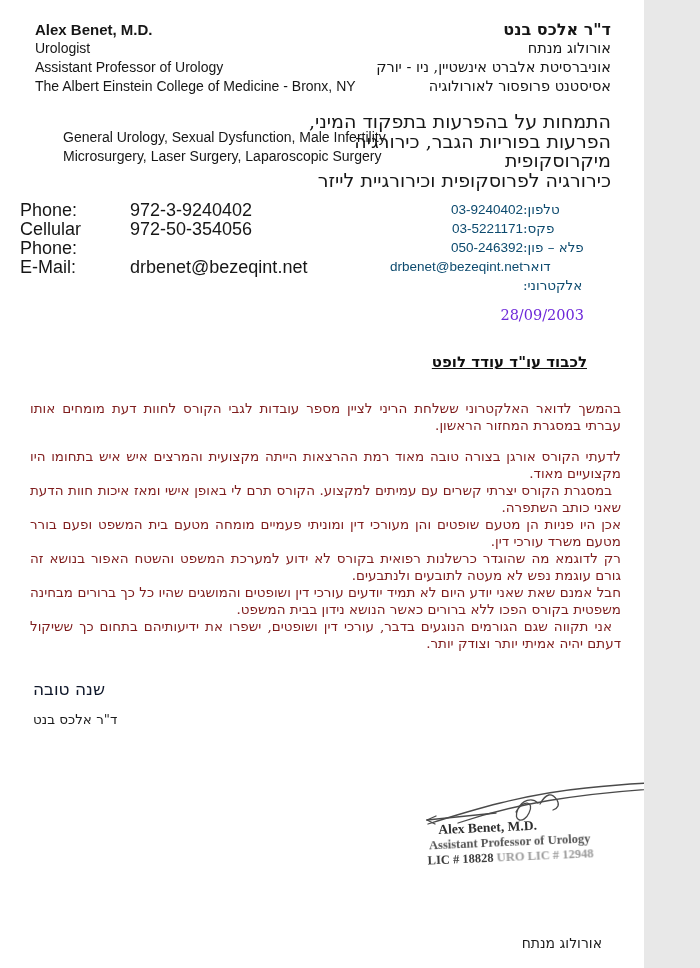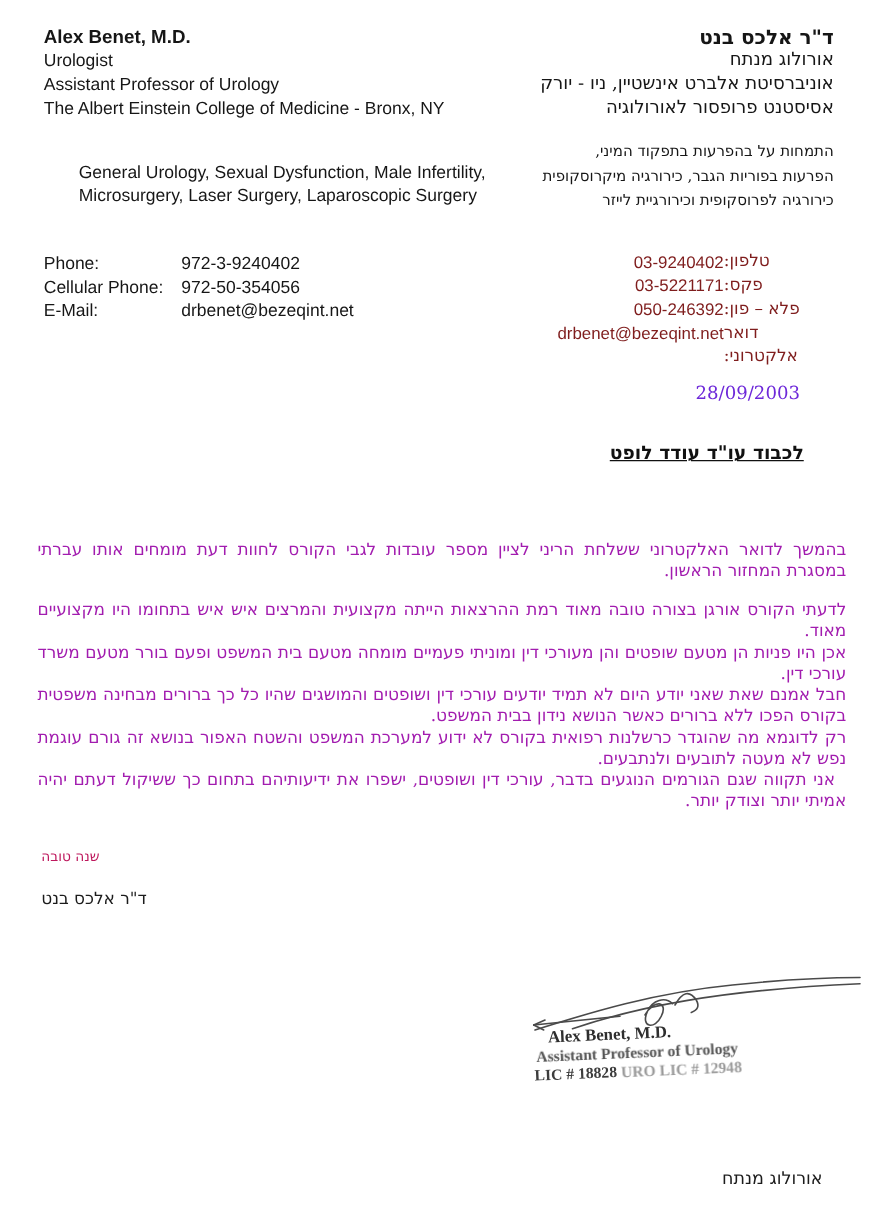--- a/index.html
+++ b/index.html
@@ -1,18 +1,18 @@
 <!DOCTYPE html>
 <html lang="he"><head>
 <meta charset="utf-8">
 <style>
   html,body{margin:0;padding:0;background:#e8e8e8;}
   .page{
     position:relative;
-    width:700px;height:968px;
+    width:644px;height:968px;
     background:#ffffff;
     overflow:hidden;
     color:#1f1f1f;
     font-family:"DejaVu Serif","DejaVu Sans",serif;
   }
   
   .lh-en{
     position:absolute;left:35px;top:20px;width:335px;
     font-family:"Liberation Sans","DejaVu Sans",sans-serif;
     font-size:14px;line-height:19px;color:#161616;
@@ -25,63 +25,63 @@
   }
   .lh-he .name{font-weight:bold;font-size:16px;}
   .lh-en-spec{
     position:absolute;left:35px;top:128px;width:335px;
     font-family:"Liberation Sans","DejaVu Sans",sans-serif;
     font-size:14px;line-height:19px;color:#161616;margin-left:28px;
   }
   .lh-he-spec{
     position:absolute;right:33px;top:112px;width:320px;
     direction:rtl;text-align:right;
-    font-size:12px;line-height:19.5px;color:#161616;
+    font-size:19px;line-height:19.5px;color:#161616;
   }
   
   .contact-en{
-    position:absolute;left:35px;top:201px;width:330px;
-    font-family:"Liberation Sans","DejaVu Sans",sans-serif;
-    font-size:14px;line-height:19px;color:#161616;
+    position:absolute;left:20px;top:201px;width:330px;
+    font-family:"Liberation Sans","DejaVu Sans",sans-serif;
+    font-size:18px;line-height:19px;color:#161616;
   }
   .contact-en .row{display:flex;}
   .contact-en .lab{width:110px;}
   .contact-he{
     position:absolute;right:33px;top:200px;width:300px;
-    font-size:13.5px;line-height:19px;color:#7f1d1d;
+    font-size:13.5px;line-height:19px;color:#0c4a6e;
   }
   .contact-he .row{display:flex;direction:ltr;}
   .contact-he .val{
     flex:1;text-align:right;
     font-family:"Liberation Sans","DejaVu Sans",sans-serif;
   }
   .contact-he .lab{width:88px;text-align:left;direction:rtl;}
   
   .date{
     position:absolute;top:307px;right:60px;
     font-size:14.5px;color:#6d28d9;
   }
   .salutation{
     position:absolute;top:353px;right:57px;
     direction:rtl;font-weight:bold;font-size:15px;
     text-decoration:underline;color:#111;
   }
   
   .body-text{
-    position:absolute;left:30px;right:23px;top:432px;
+    position:absolute;left:30px;right:23px;top:400px;
     direction:rtl;text-align:justify;
-    font-size:13.5px;line-height:17px;color:#a21caf;
+    font-size:13.5px;line-height:17px;color:#7f1d1d;
   }
   .body-text p{margin:0;}
   .body-text p.p-gap{margin-bottom:14px;}
   .body-text p.indent{text-indent:9px;}
   
   .closing-greeting{
     position:absolute;left:33px;top:679px;
-    direction:rtl;font-size:11px;color:#be185d;
+    direction:rtl;font-size:17px;color:#0f172a;
   }
   .closing-signoff{
     position:absolute;left:33px;top:711px;
     direction:rtl;font-size:13.5px;color:#1c1c1c;
   }
   
   .sig{
     position:absolute;left:424px;top:780px;width:268px;
   }
   .sig svg{display:block;}
@@ -166,23 +166,24 @@
     </div>
   </div>
 
   <div class="date">28/09/2003</div>
 
   <div class="salutation">לכבוד עו"ד עודד לופט</div>
 
   <div class="body-text">
     <p class="p-gap">בהמשך לדואר האלקטרוני ששלחת הריני לציין מספר עובדות לגבי הקורס לחוות דעת מומחים אותו עברתי במסגרת המחזור הראשון.</p>
     <p>לדעתי הקורס אורגן בצורה טובה מאוד רמת ההרצאות הייתה מקצועית והמרצים איש איש בתחומו היו מקצועיים מאוד.</p>
+    <p class="indent">במסגרת הקורס יצרתי קשרים עם עמיתים למקצוע. הקורס תרם לי באופן אישי ומאז איכות חוות הדעת שאני כותב השתפרה.</p>
     <p>אכן היו פניות הן מטעם שופטים והן מעורכי דין ומוניתי פעמיים מומחה מטעם בית המשפט ופעם בורר מטעם משרד עורכי דין.</p>
+    <p>רק לדוגמא מה שהוגדר כרשלנות רפואית בקורס לא ידוע למערכת המשפט והשטח האפור בנושא זה גורם עוגמת נפש לא מעטה לתובעים ולנתבעים.</p>
     <p>חבל אמנם שאת שאני יודע היום לא תמיד יודעים עורכי דין ושופטים והמושגים שהיו כל כך ברורים מבחינה משפטית בקורס הפכו ללא ברורים כאשר הנושא נידון בבית המשפט.</p>
-    <p>רק לדוגמא מה שהוגדר כרשלנות רפואית בקורס לא ידוע למערכת המשפט והשטח האפור בנושא זה גורם עוגמת נפש לא מעטה לתובעים ולנתבעים.</p>
     <p class="indent">אני תקווה שגם הגורמים הנוגעים בדבר, עורכי דין ושופטים, ישפרו את ידיעותיהם בתחום כך ששיקול דעתם יהיה אמיתי יותר וצודק יותר.</p>
   </div>
 
   <div class="closing-greeting">שנה טובה</div>
   <div class="closing-signoff">ד"ר אלכס בנט</div>
 
   <div class="sig">
     <svg width="268" height="48" viewBox="0 0 268 48">
       <g fill="none" stroke="#2b2b2b" stroke-width="1.3" stroke-linecap="round" opacity="0.85">
         <path d="M4,44 C 48,30 100,14 162,8 C 200,4 238,2 264,2"></path>

